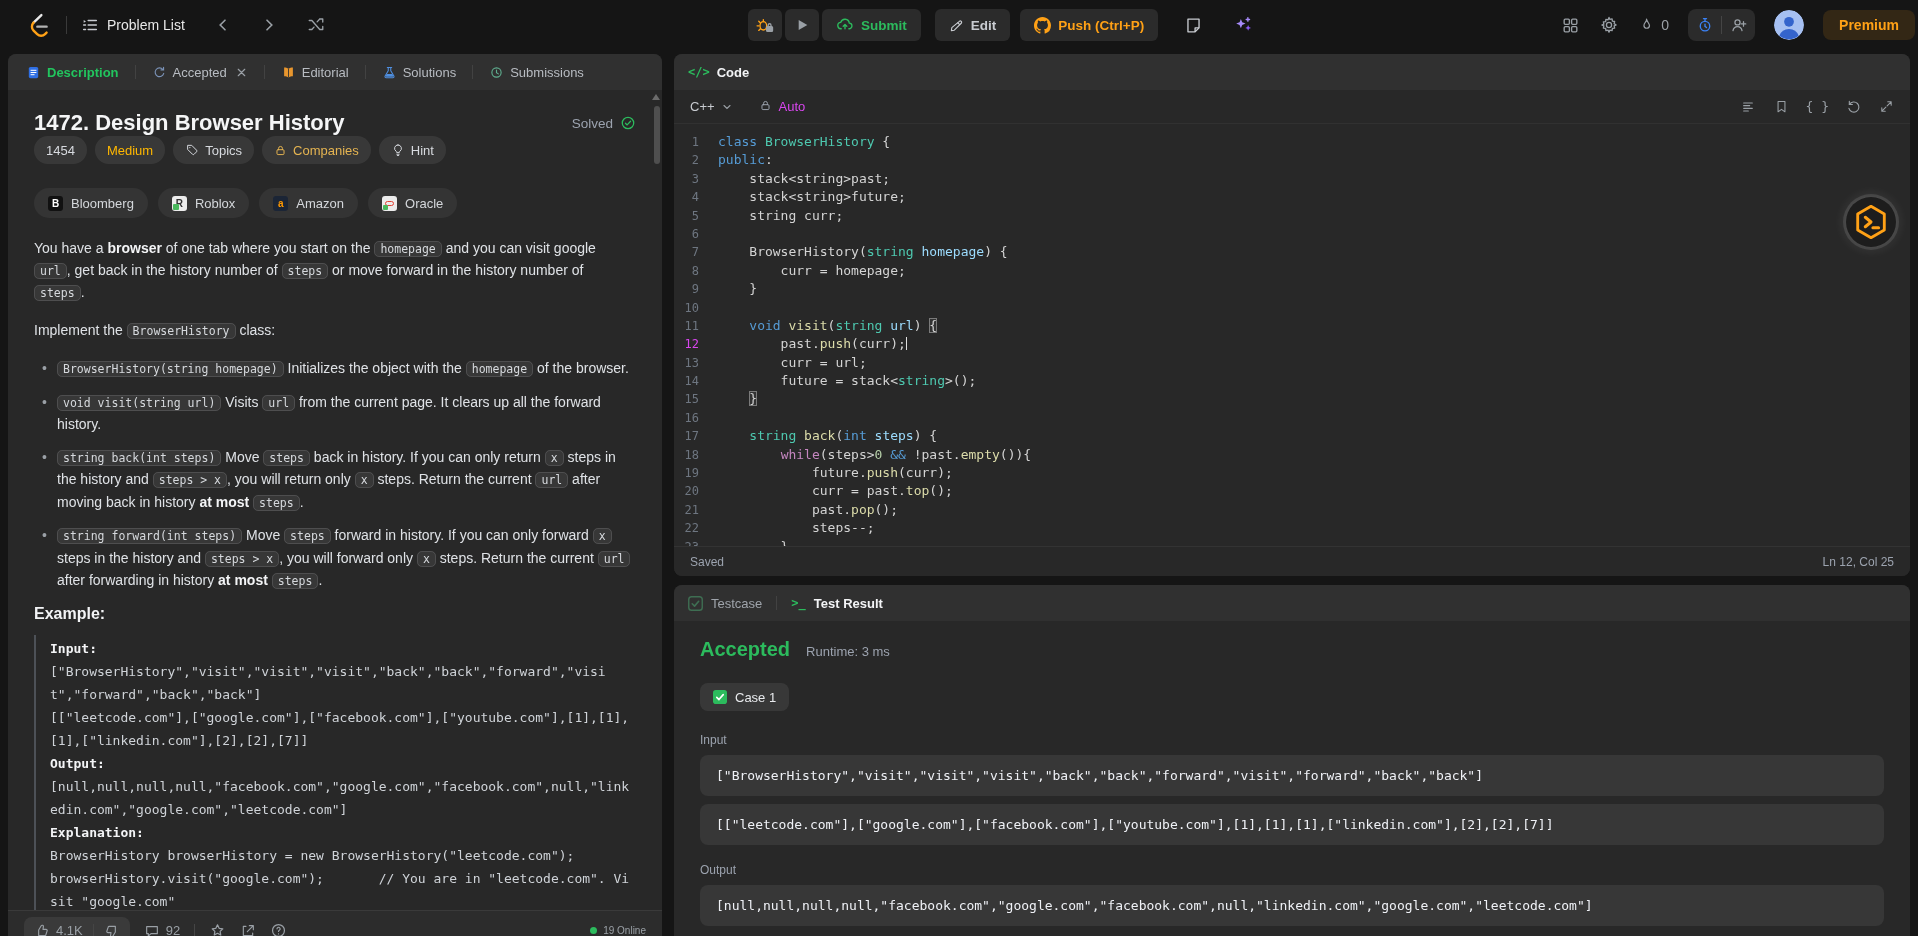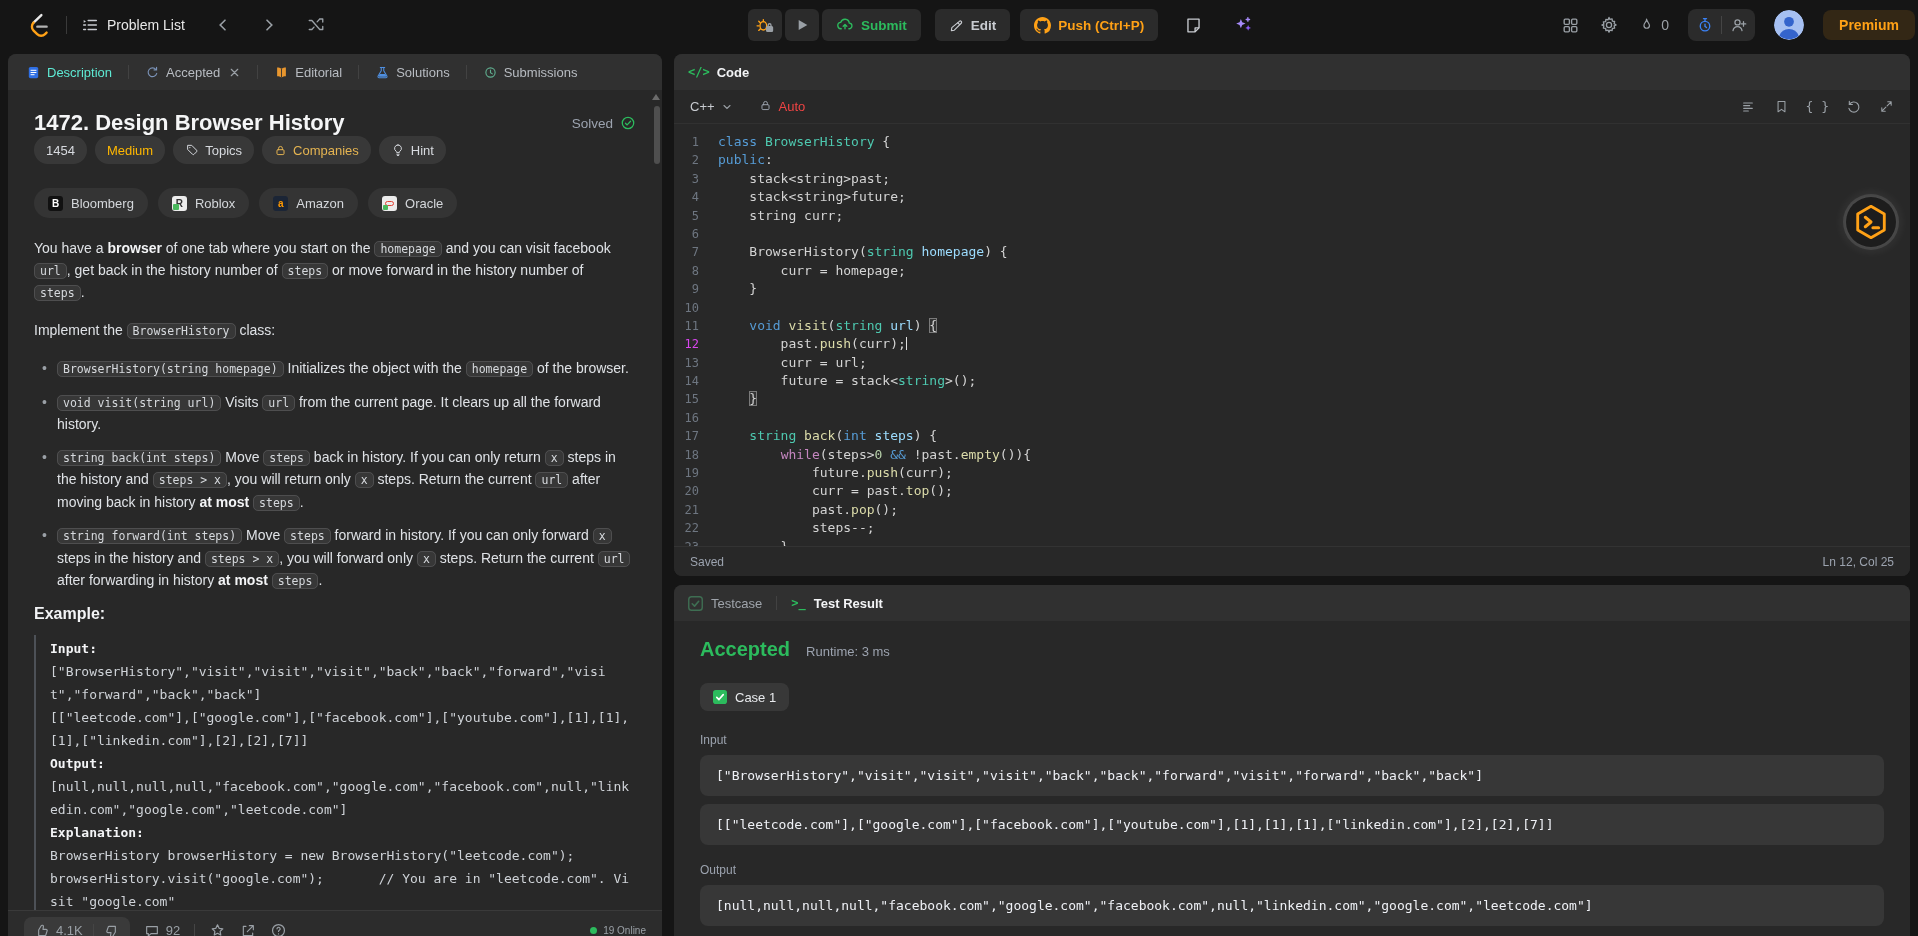--- a/index.html
+++ b/index.html
@@ -30,21 +30,21 @@
   
   .panel { position:absolute; background:#282828; border-radius:8px; overflow:hidden; }
   .panel-header { height:36px; background:#303030; display:flex; align-items:center; padding:0 14px; font-size:13px; }
   #left-panel { left:8px; top:54px; width:654px; height:896px; }
   #code-panel { left:674px; top:54px; width:1236px; height:522px; }
   #test-panel { left:674px; top:585px; width:1236px; height:400px; }
 
   
   .tabbar { gap:8px; }
   .tab { display:flex; align-items:center; gap:6px; padding:0 4px; height:36px; color:#b8bcc2; cursor:pointer; font-size:13px; }
-  .tab.active { color:#5eead4; font-weight:400; }
+  .tab.active { color:#22c55e; font-weight:700; }
   .tab-sep { width:1px; height:14px; background:#424242; margin:0 4px; }
   .tab .close-x { margin-left:2px; display:flex; cursor:pointer; }
 
   .desc-scroll { position:absolute; top:36px; left:0; right:0; bottom:40px; padding:20px 26px 0 26px; overflow:hidden; }
   .title-row { display:flex; justify-content:space-between; align-items:center; }
   .prob-title { font-size:22px; font-weight:700; color:#f5f6f7; }
   .solved { display:flex; align-items:center; gap:7px; color:#9ca3af; font-size:13.5px; }
   .pill-row { display:flex; gap:8px; }
   .pill { height:28px; display:flex; align-items:center; gap:6px; padding:0 12px; background:rgba(255,255,255,.08); border-radius:14px; font-size:13px; color:#d7dadf; cursor:pointer; }
   .pill.medium { color:#ffb800; }
@@ -70,21 +70,21 @@
   .online .dot { width:7px; height:7px; border-radius:50%; background:#2cbb5d; }
 
   .scroll-thumb { position:absolute; right:2px; top:52px; width:6px; height:58px; background:#4f4f4f; border-radius:3px; }
   .scroll-arrow { position:absolute; right:2px; top:40px; width:0; height:0; border-left:4px solid transparent; border-right:4px solid transparent; border-bottom:6px solid #6b6b6b; }
 
   
   .code-head-label { display:flex; align-items:center; gap:7px; color:#f3f4f6; font-weight:600; }
   .codetag { color:#2cbb5d; font-family:"DejaVu Sans Mono",monospace; font-size:12px; font-weight:700; }
   .code-toolbar { height:34px; display:flex; align-items:center; justify-content:space-between; padding:0 16px; border-bottom:1px solid #313131; }
   .ct-left { display:flex; align-items:center; gap:8px; color:#c9ccd1; font-size:13px; }
-  .ct-auto { display:flex; gap:7px; color:#ef4444; margin-left:18px; }
+  .ct-auto { display:flex; gap:7px; color:#d946ef; margin-left:18px; }
   .ct-right { display:flex; align-items:center; gap:17px; color:#9aa0a6; }
   .ct-right .tico { cursor:pointer; display:flex; align-items:center; font-family:"DejaVu Sans Mono",monospace; font-size:13px; }
   .code-area { position:absolute; top:70px; left:0; right:0; bottom:30px; padding-top:9px; font-family:"DejaVu Sans Mono",monospace; font-size:13px; overflow:hidden; cursor:text; }
   .cl { display:flex; height:18.4px; line-height:18.4px; }
   .ln { width:44px; text-align:right; padding-right:19px; color:#6e7681; font-size:12px; flex:none; }
   .cl.active .ln { color:#d946ef; }
   .lc { white-space:pre; }
   .s-kw{color:#569cd6} .s-ct{color:#c586c0} .s-ty{color:#4ec9b0} .s-pa{color:#9cdcfe}
   .s-fn{color:#dcdcaa} .s-nu{color:#b5cea8} .s-op{color:#569cd6} .s-pl{color:#d4d4d4}
   .s-br{color:#d4d4d4; outline:1px solid #7a7a7a; outline-offset:-1px; background:rgba(255,255,255,.05)}
@@ -383,21 +383,21 @@
       </div>
       <div class="cchip">
         <span class="favicon" style="background:#ececec;position:relative;overflow:hidden;">
             <span style="width:9px;height:5px;border:1.6px solid #e34234;border-radius:4px;"></span>
             <span style="position:absolute;left:1px;bottom:1px;width:5px;height:5px;background:#49b85c;border-radius:1px;"></span>
           </span>
         <span>Oracle</span>
       </div>
     </div>
 
-    <p class="desc-text"><span>You have a </span><b>browser</b><span> of one tab where you start on the </span><code class="ic">homepage</code><span> and you can visit facebook </span><code class="ic">url</code><span>, get back in the history number of </span><code class="ic">steps</code><span> or move forward in the history number of </span><code class="ic">steps</code><span>.</span></p>
+    <p class="desc-text"><span>You have a </span><b>browser</b><span> of one tab where you start on the </span><code class="ic">homepage</code><span> and you can visit google </span><code class="ic">url</code><span>, get back in the history number of </span><code class="ic">steps</code><span> or move forward in the history number of </span><code class="ic">steps</code><span>.</span></p>
     <p class="desc-text"><span>Implement the </span><code class="ic">BrowserHistory</code><span> class:</span></p>
 
     <ul class="bullets">
       <li><code class="ic">BrowserHistory(string homepage)</code><span> Initializes the object with the </span><code class="ic">homepage</code><span> of the browser.</span></li>
       <li><code class="ic">void visit(string url)</code><span> Visits </span><code class="ic">url</code><span> from the current page. It clears up all the forward history.</span></li>
       <li><code class="ic">string back(int steps)</code><span> Move </span><code class="ic">steps</code><span> back in history. If you can only return </span><code class="ic">x</code><span> steps in the history and </span><code class="ic">steps &gt; x</code><span>, you will return only </span><code class="ic">x</code><span> steps. Return the current </span><code class="ic">url</code><span> after moving back in history </span><b>at most</b><span> </span><code class="ic">steps</code><span>.</span></li>
       <li><code class="ic">string forward(int steps)</code><span> Move </span><code class="ic">steps</code><span> forward in history. If you can only forward </span><code class="ic">x</code><span> steps in the history and </span><code class="ic">steps &gt; x</code><span>, you will forward only </span><code class="ic">x</code><span> steps. Return the current </span><code class="ic">url</code><span> after forwarding in history </span><b>at most</b><span> </span><code class="ic">steps</code><span>.</span></li>
     </ul>
 
     <div class="ex-heading">Example:</div>

